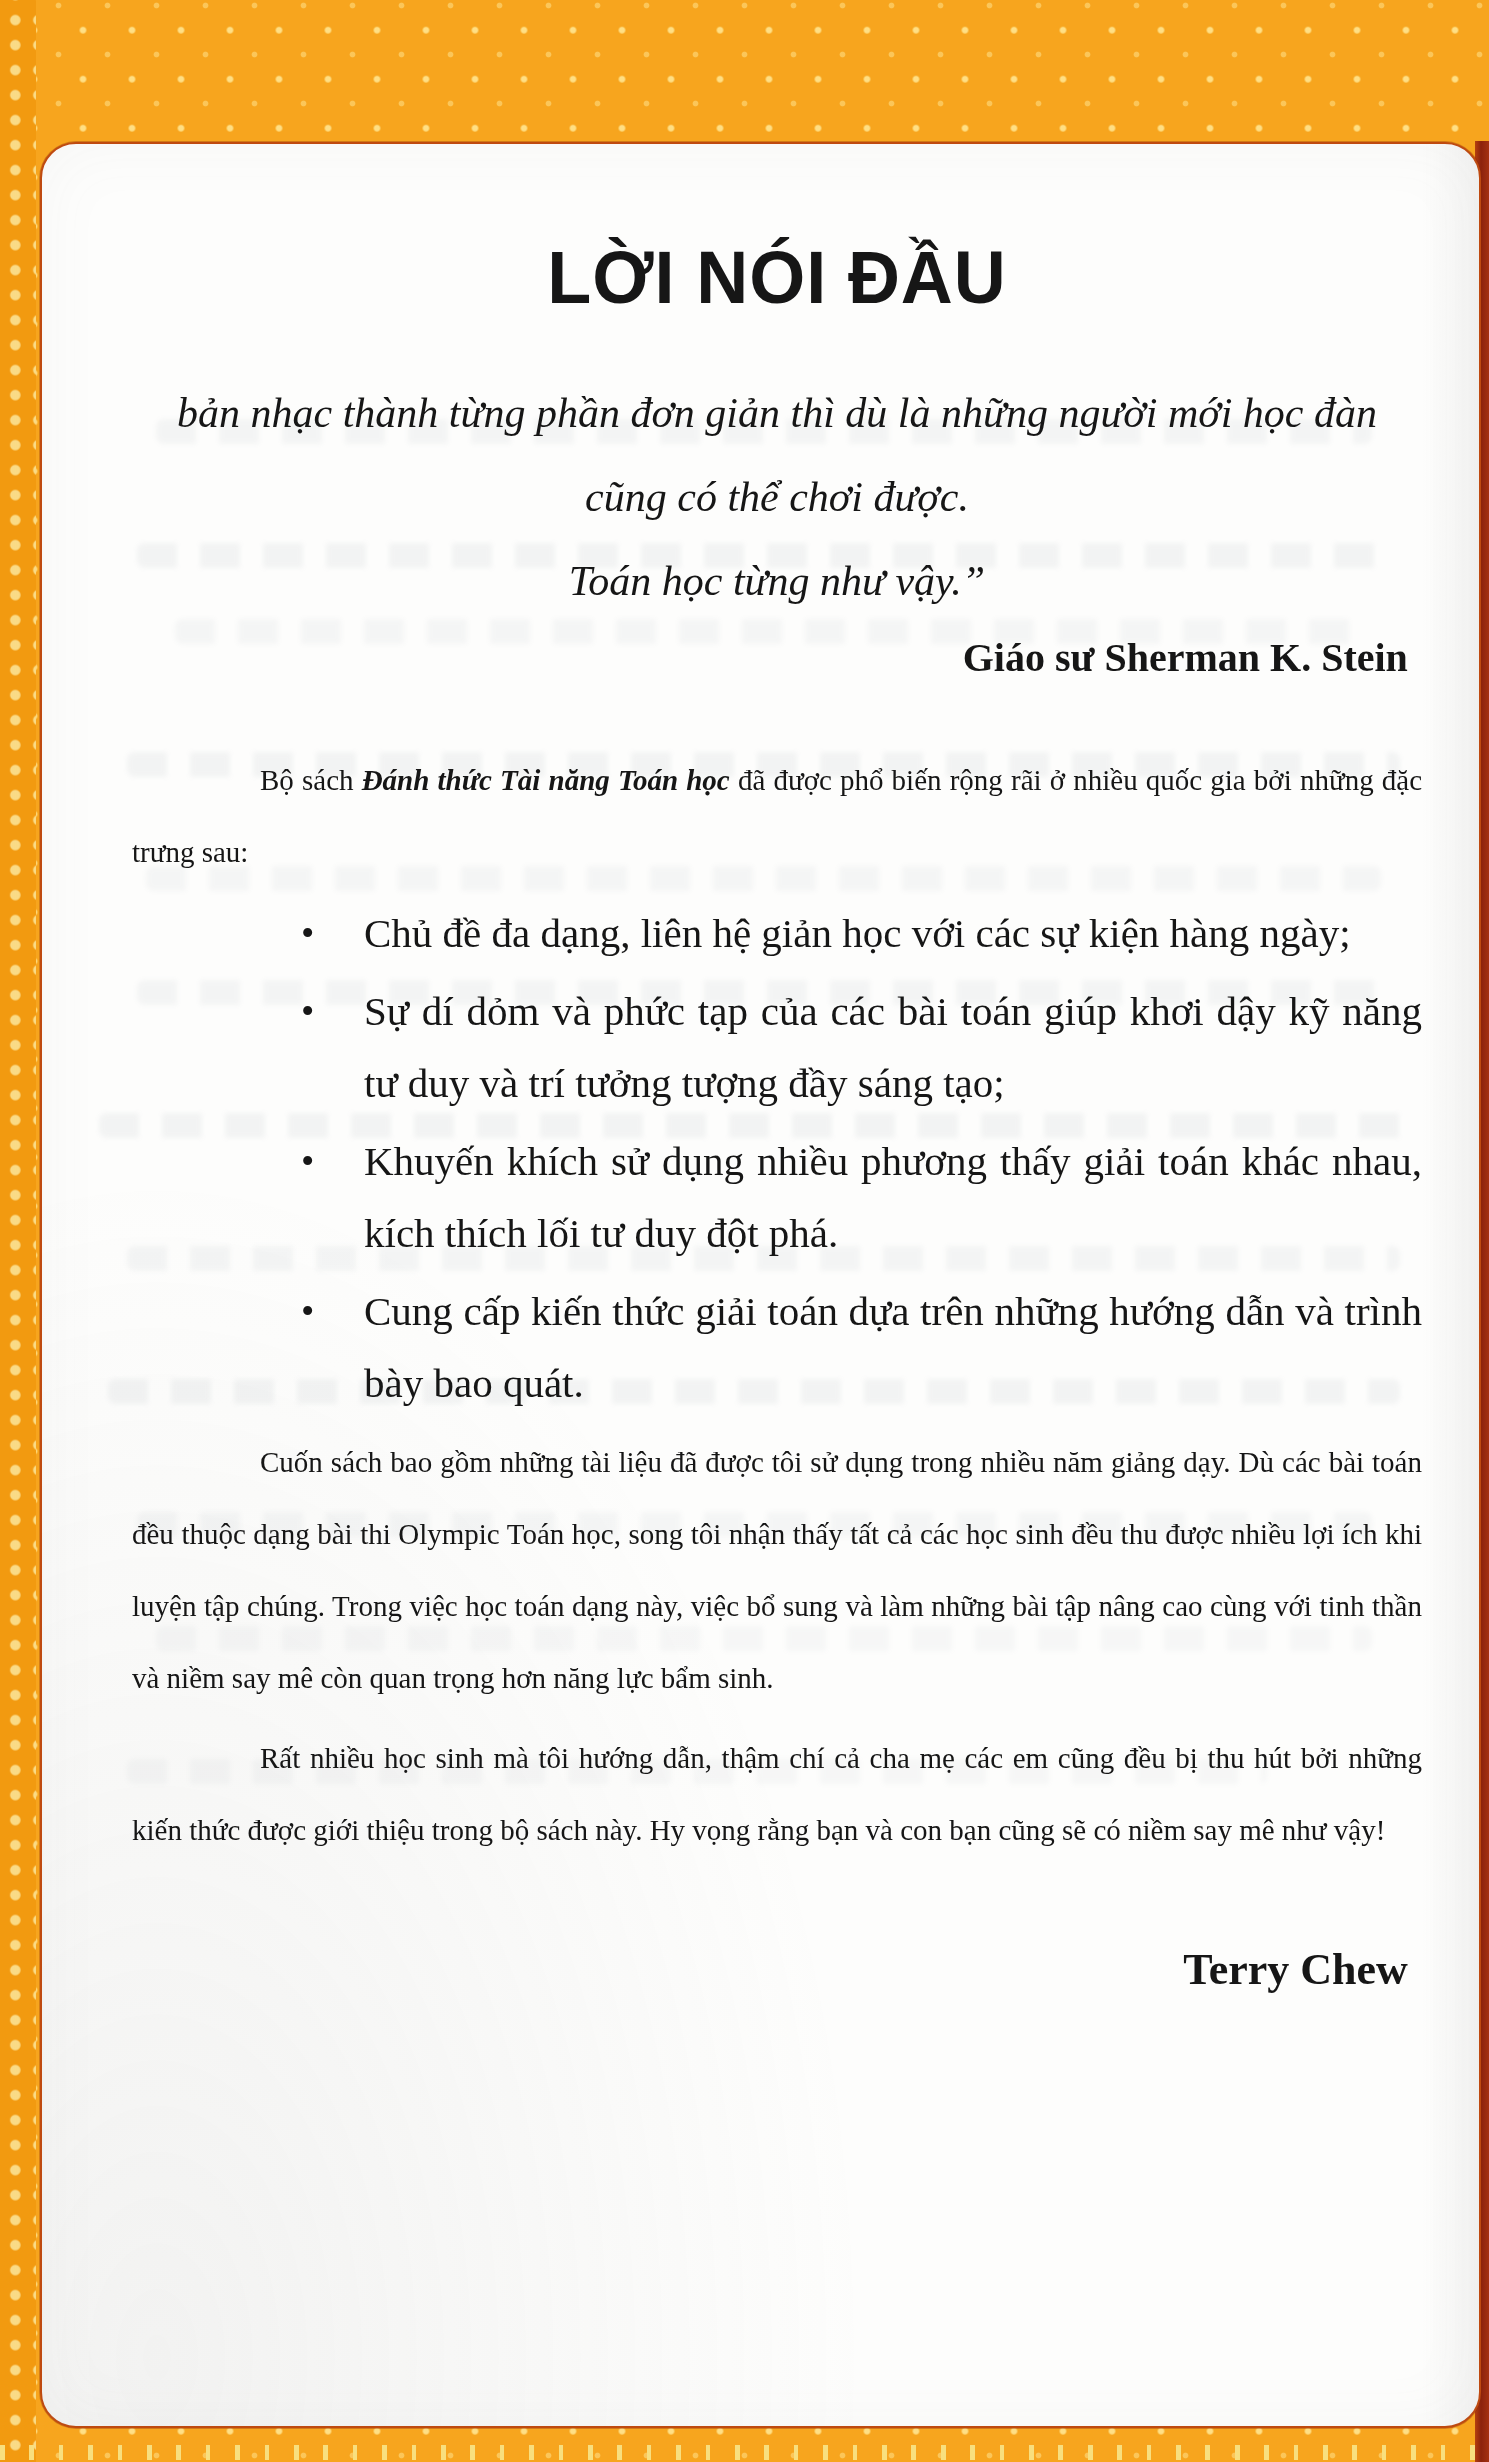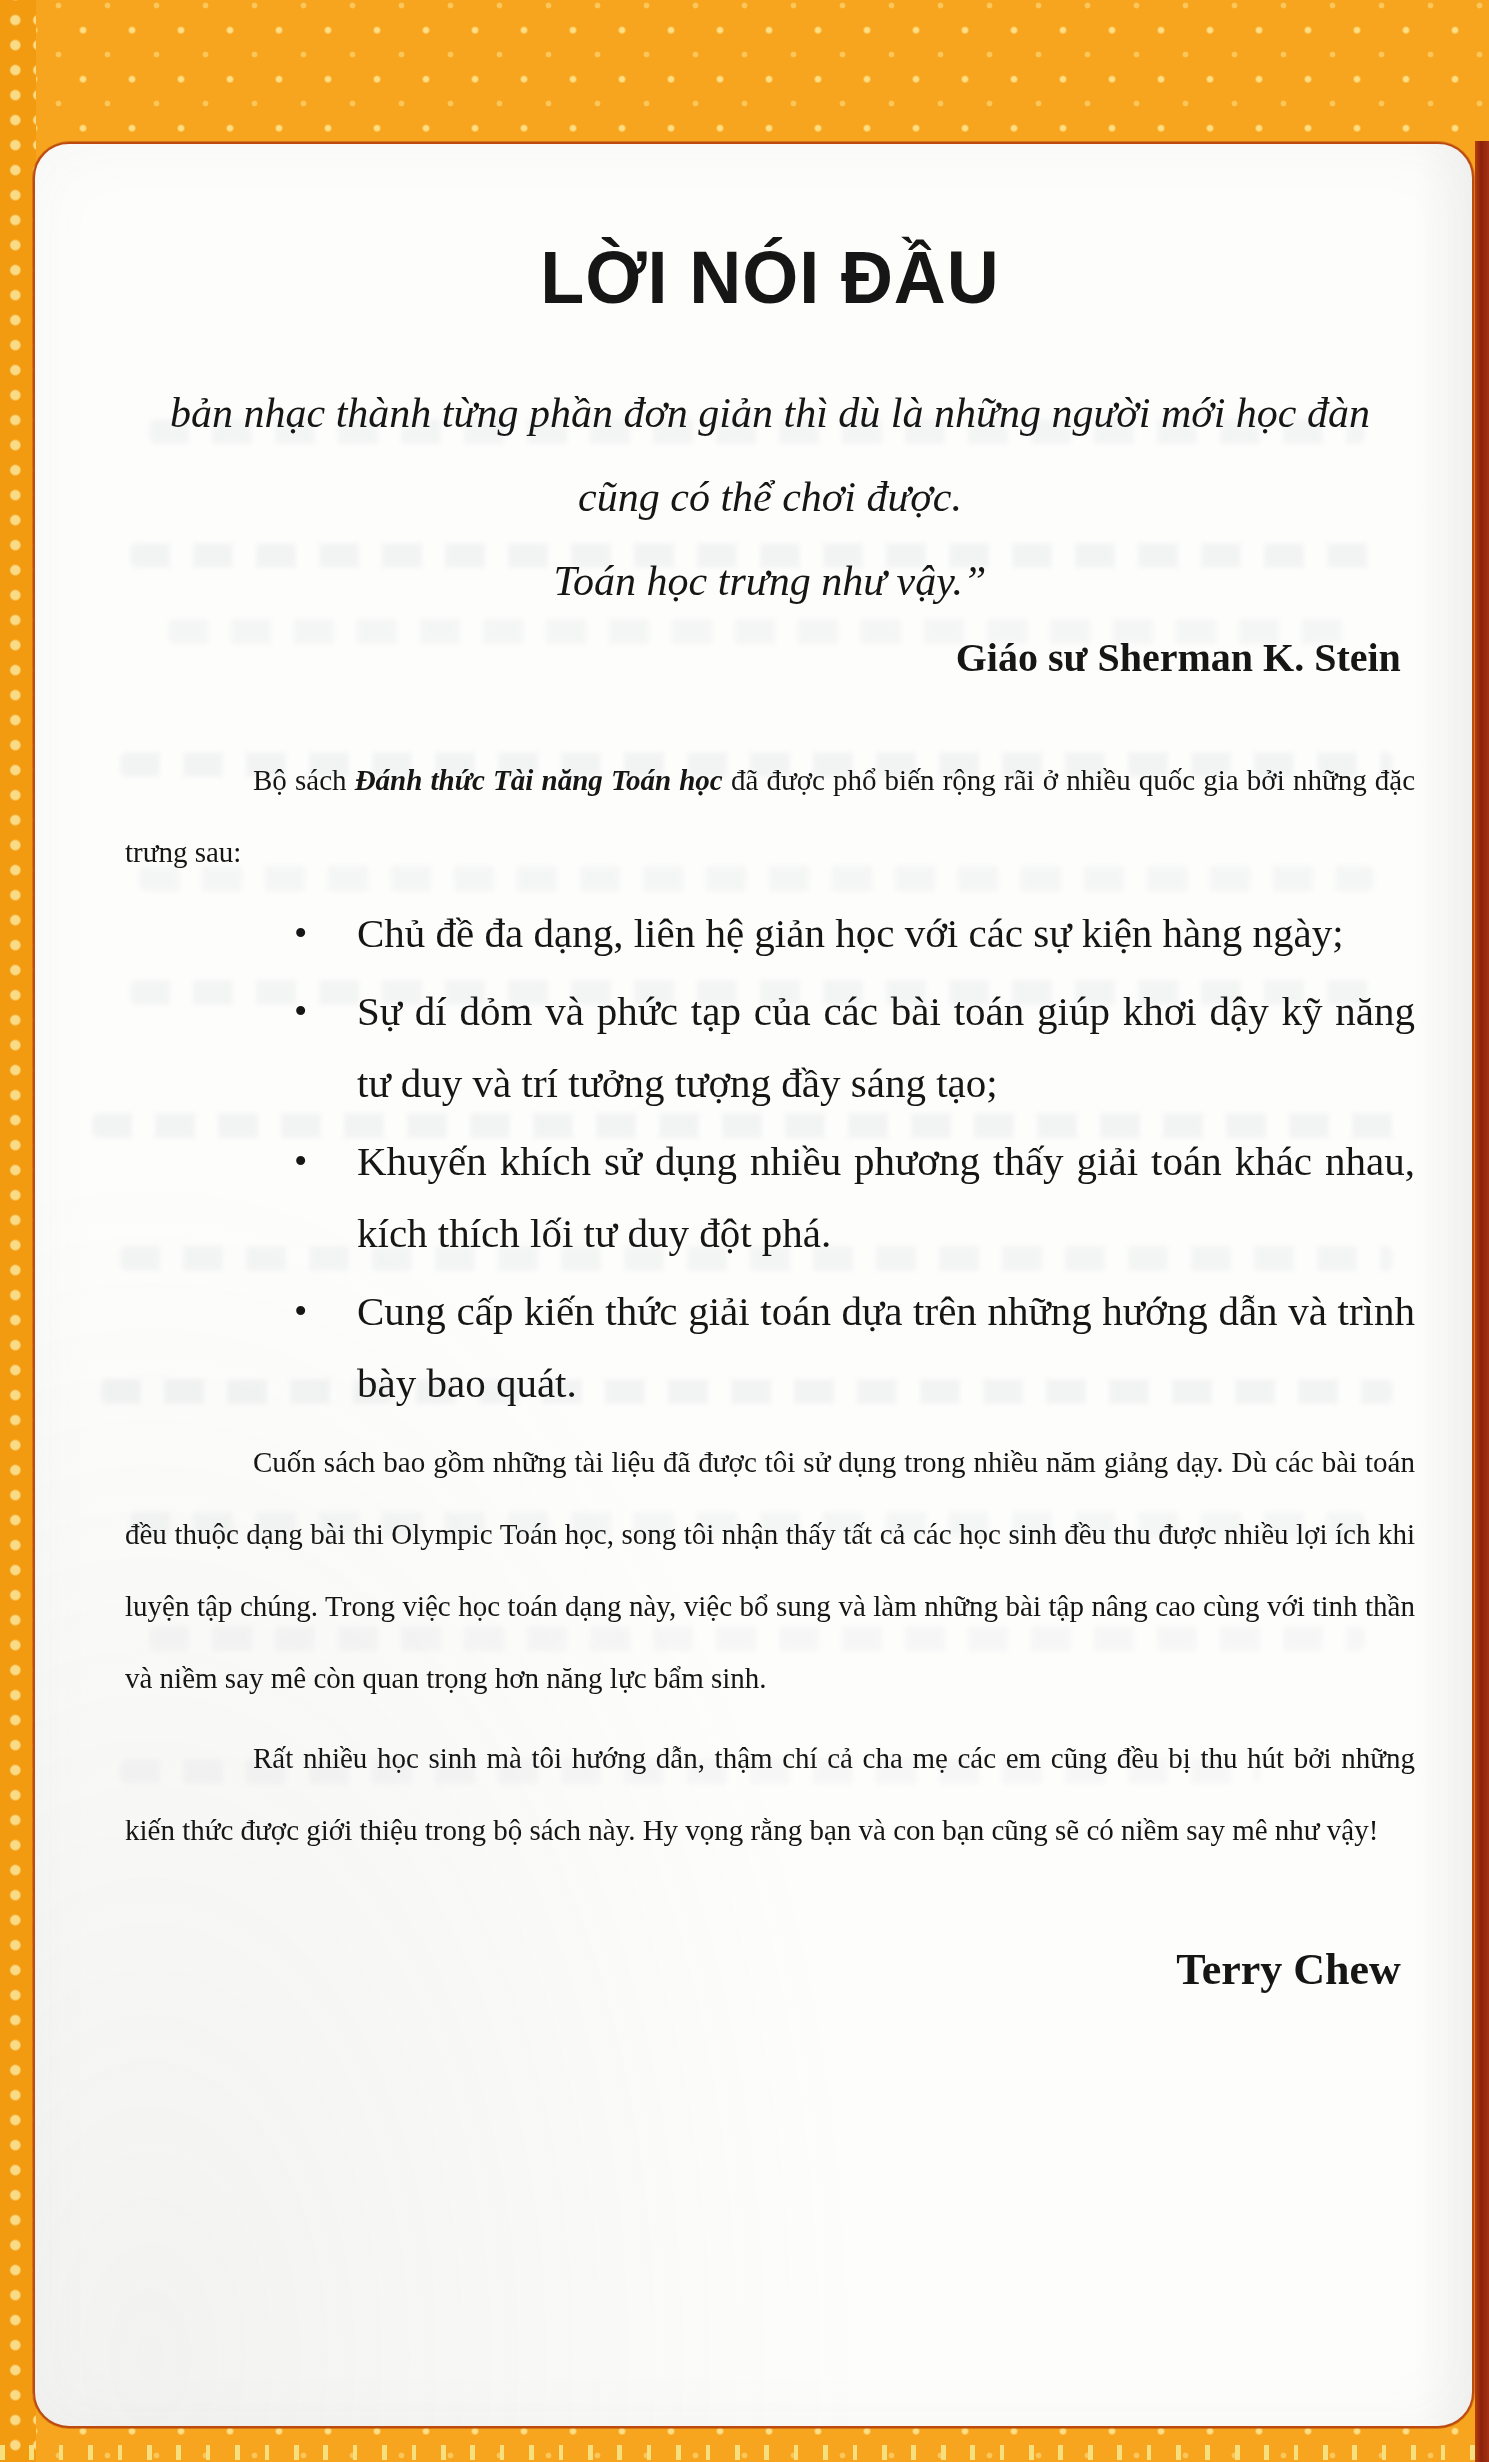--- a/index.html
+++ b/index.html
@@ -20,21 +20,21 @@
     background-image:radial-gradient(circle, rgba(250,222,140,.95) 4.7px, rgba(250,222,140,0) 5.7px);
     background-size:23px 25px;background-position:3.8px 7.6px;}
 
   .bottom-dashes{position:absolute;left:0;bottom:1.9px;width:1490px;height:15px;
     background-image:repeating-linear-gradient(90deg,#f8df7e 0 4.7px, transparent 4.7px 29.4px);}
 
   .right-strip{position:absolute;right:0;top:141px;width:15px;height:2322px;
     background:linear-gradient(90deg,#b5400f,#8c220c 40%,#a83312);}
 
   
-  .page{position:absolute;left:33px;top:142px;width:1441px;height:2286px;
+  .page{position:absolute;left:40px;top:142px;width:1441px;height:2286px;
     background:#fdfdfc;border:2.8px solid #bf4a10;border-radius:36px;
     box-sizing:border-box;
     box-shadow:0 0 0 0.9px rgba(140,40,10,.35), inset 0 0 66px rgba(120,120,120,.05);
     padding:84px 57px 0 90px;color:#161616;}
   .page::after{content:"";position:absolute;inset:0;border-radius:32px;pointer-events:none;
     background:
       radial-gradient(ellipse at 8% 97%, rgba(150,150,150,.10), transparent 38%),
       linear-gradient(270deg, rgba(120,120,120,.07), transparent 4%);}
 
   
@@ -92,21 +92,21 @@
     <div class="bleed" style="left:66px;top:1235px;width:1292px;opacity:.09;"></div>
     <div class="bleed" style="left:95px;top:1368px;width:1235px;opacity:.07;"></div>
     <div class="bleed" style="left:114px;top:1482px;width:1216px;opacity:.06;"></div>
     <div class="bleed" style="left:85px;top:1615px;width:1140px;opacity:.06;"></div>
 
     <h1 class="title z">LỜI NÓI ĐẦU</h1>
 
     <div class="quote z">
       <div>bản nhạc thành từng phần đơn giản thì dù là những người mới học đàn</div>
       <div>cũng có thể chơi được.</div>
-      <div>Toán học trưng như vậy.”</div>
+      <div>Toán học từng như vậy.”</div>
     </div>
 
     <div class="attribution z">Giáo sư Sherman K. Stein</div>
 
     <p class="body intro z"><span>Bộ sách </span><span class="book-title">Đánh thức Tài năng Toán học</span><span> đã được phổ biến rộng rãi ở nhiều quốc gia bởi những đặc trưng sau:</span></p>
 
     <ul class="bullets z">
       <li>
         <span class="marker">•</span>
         <span class="btext">Chủ đề đa dạng, liên hệ giản học với các sự kiện hàng ngày;</span>

